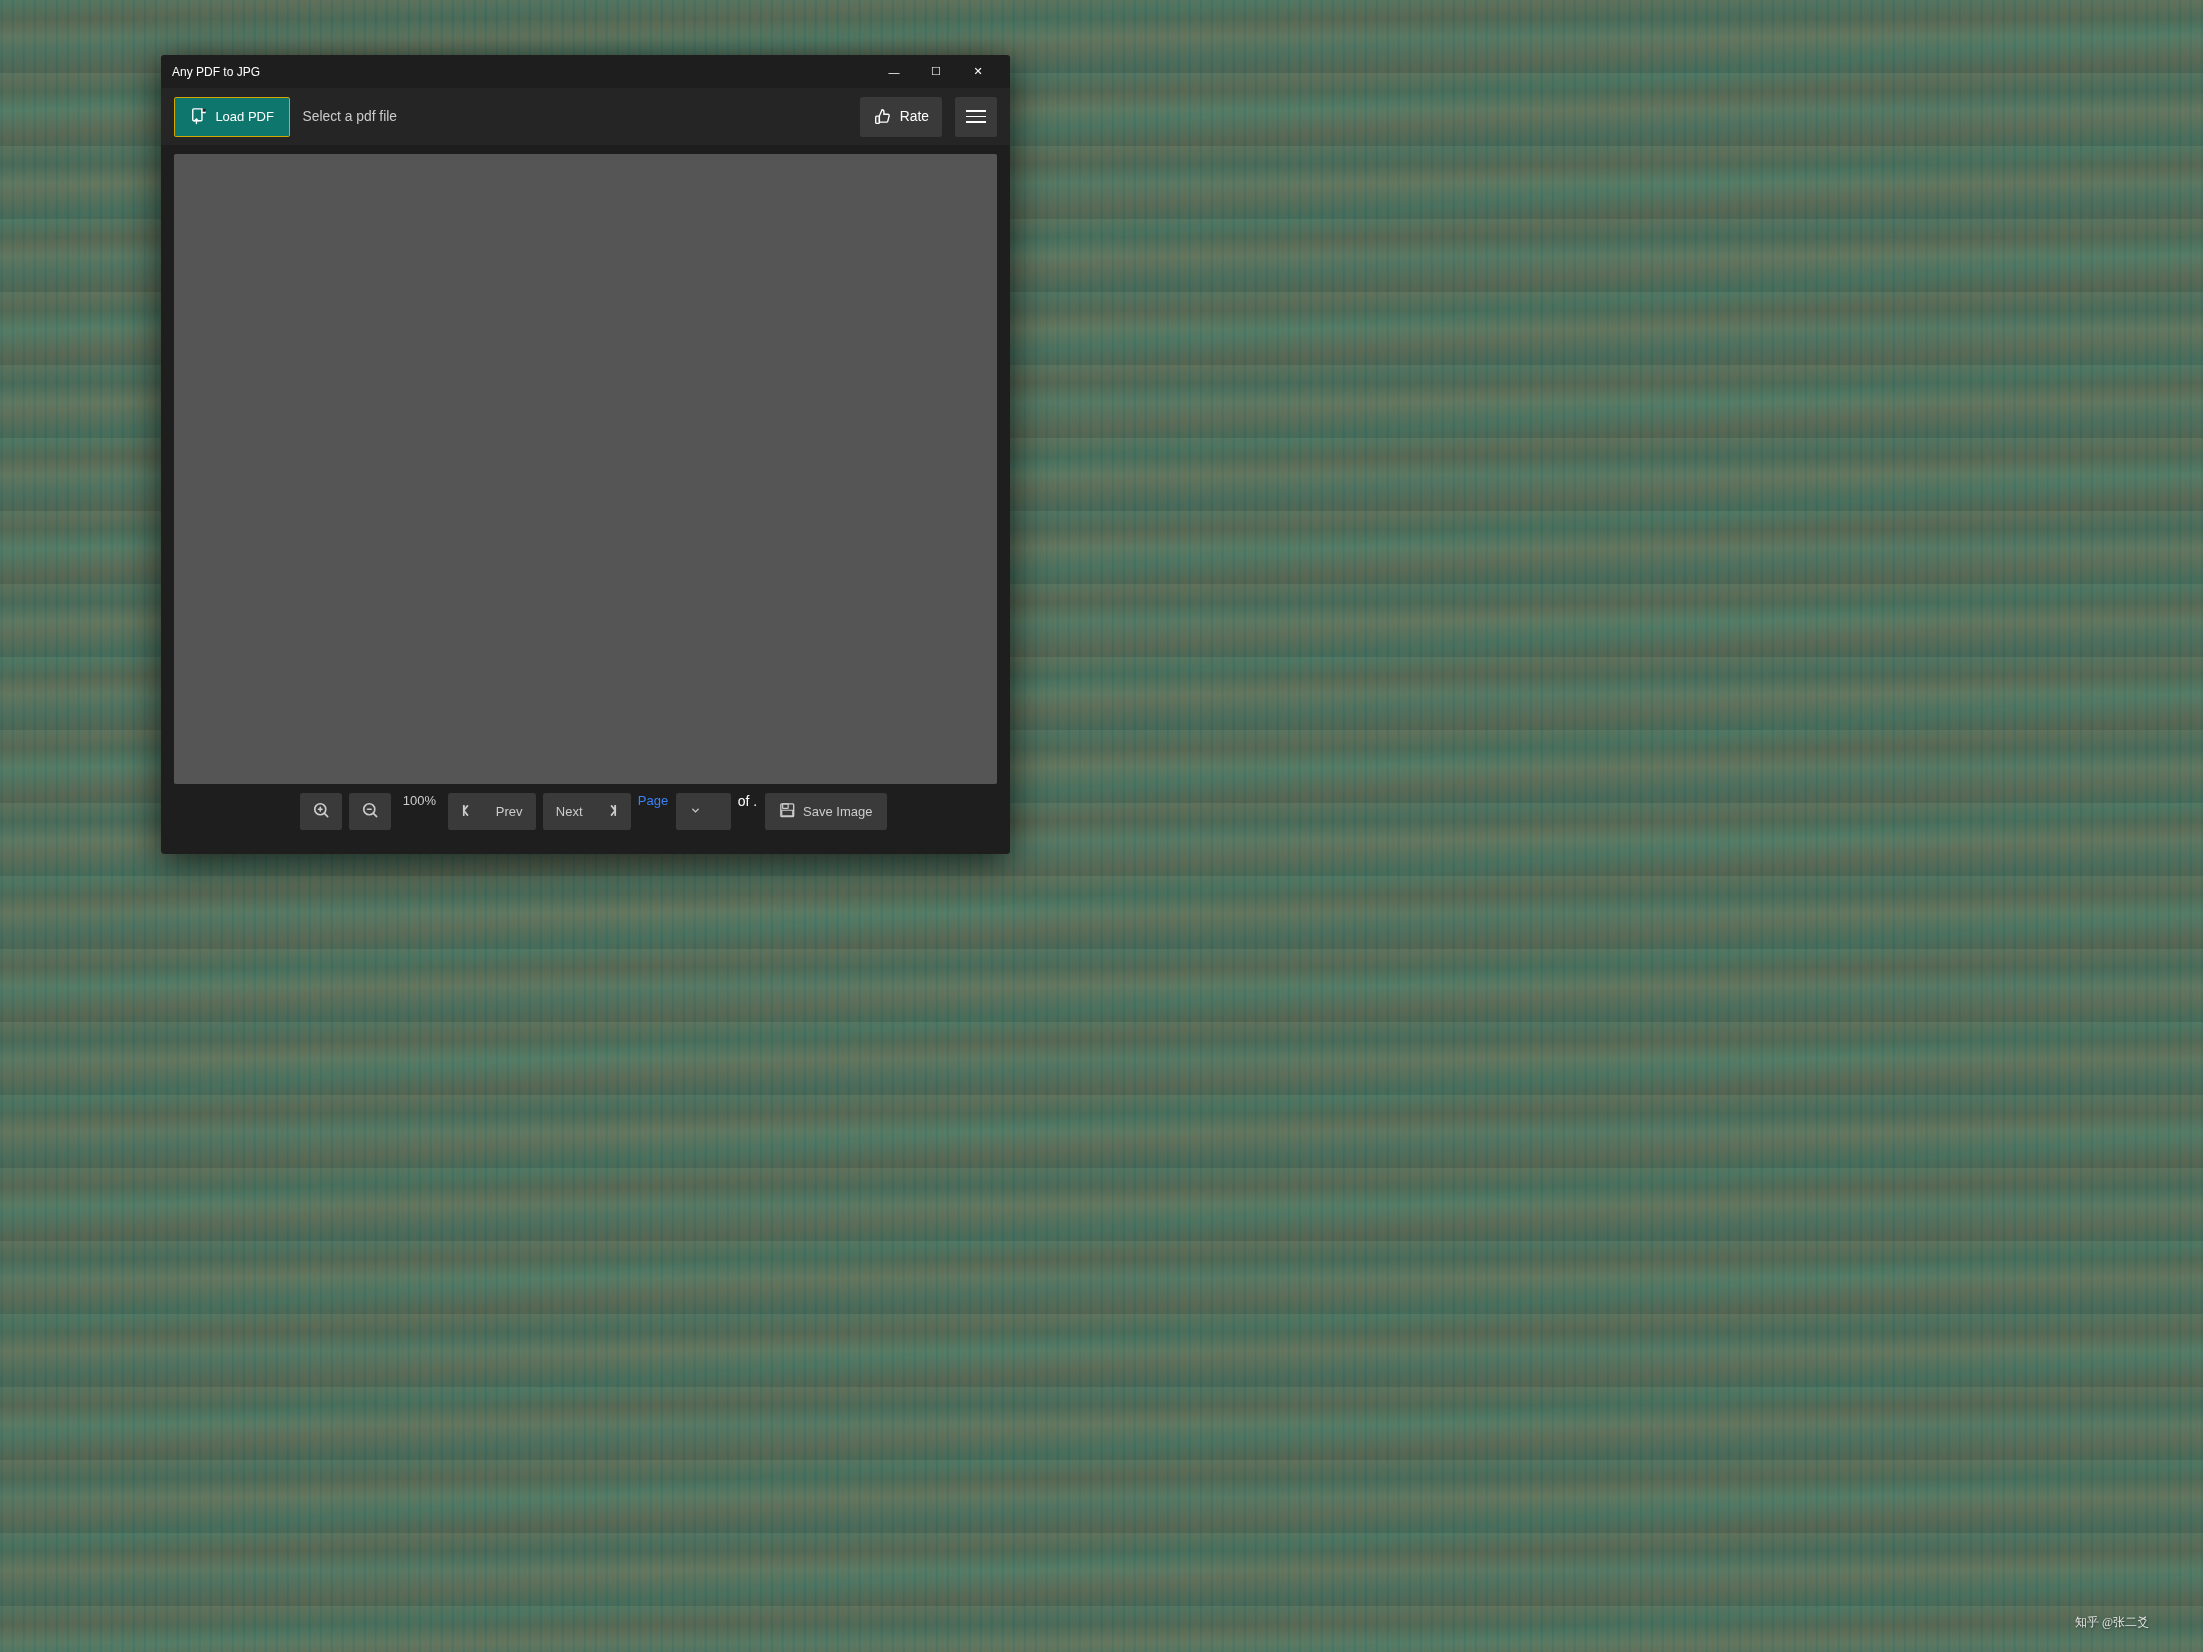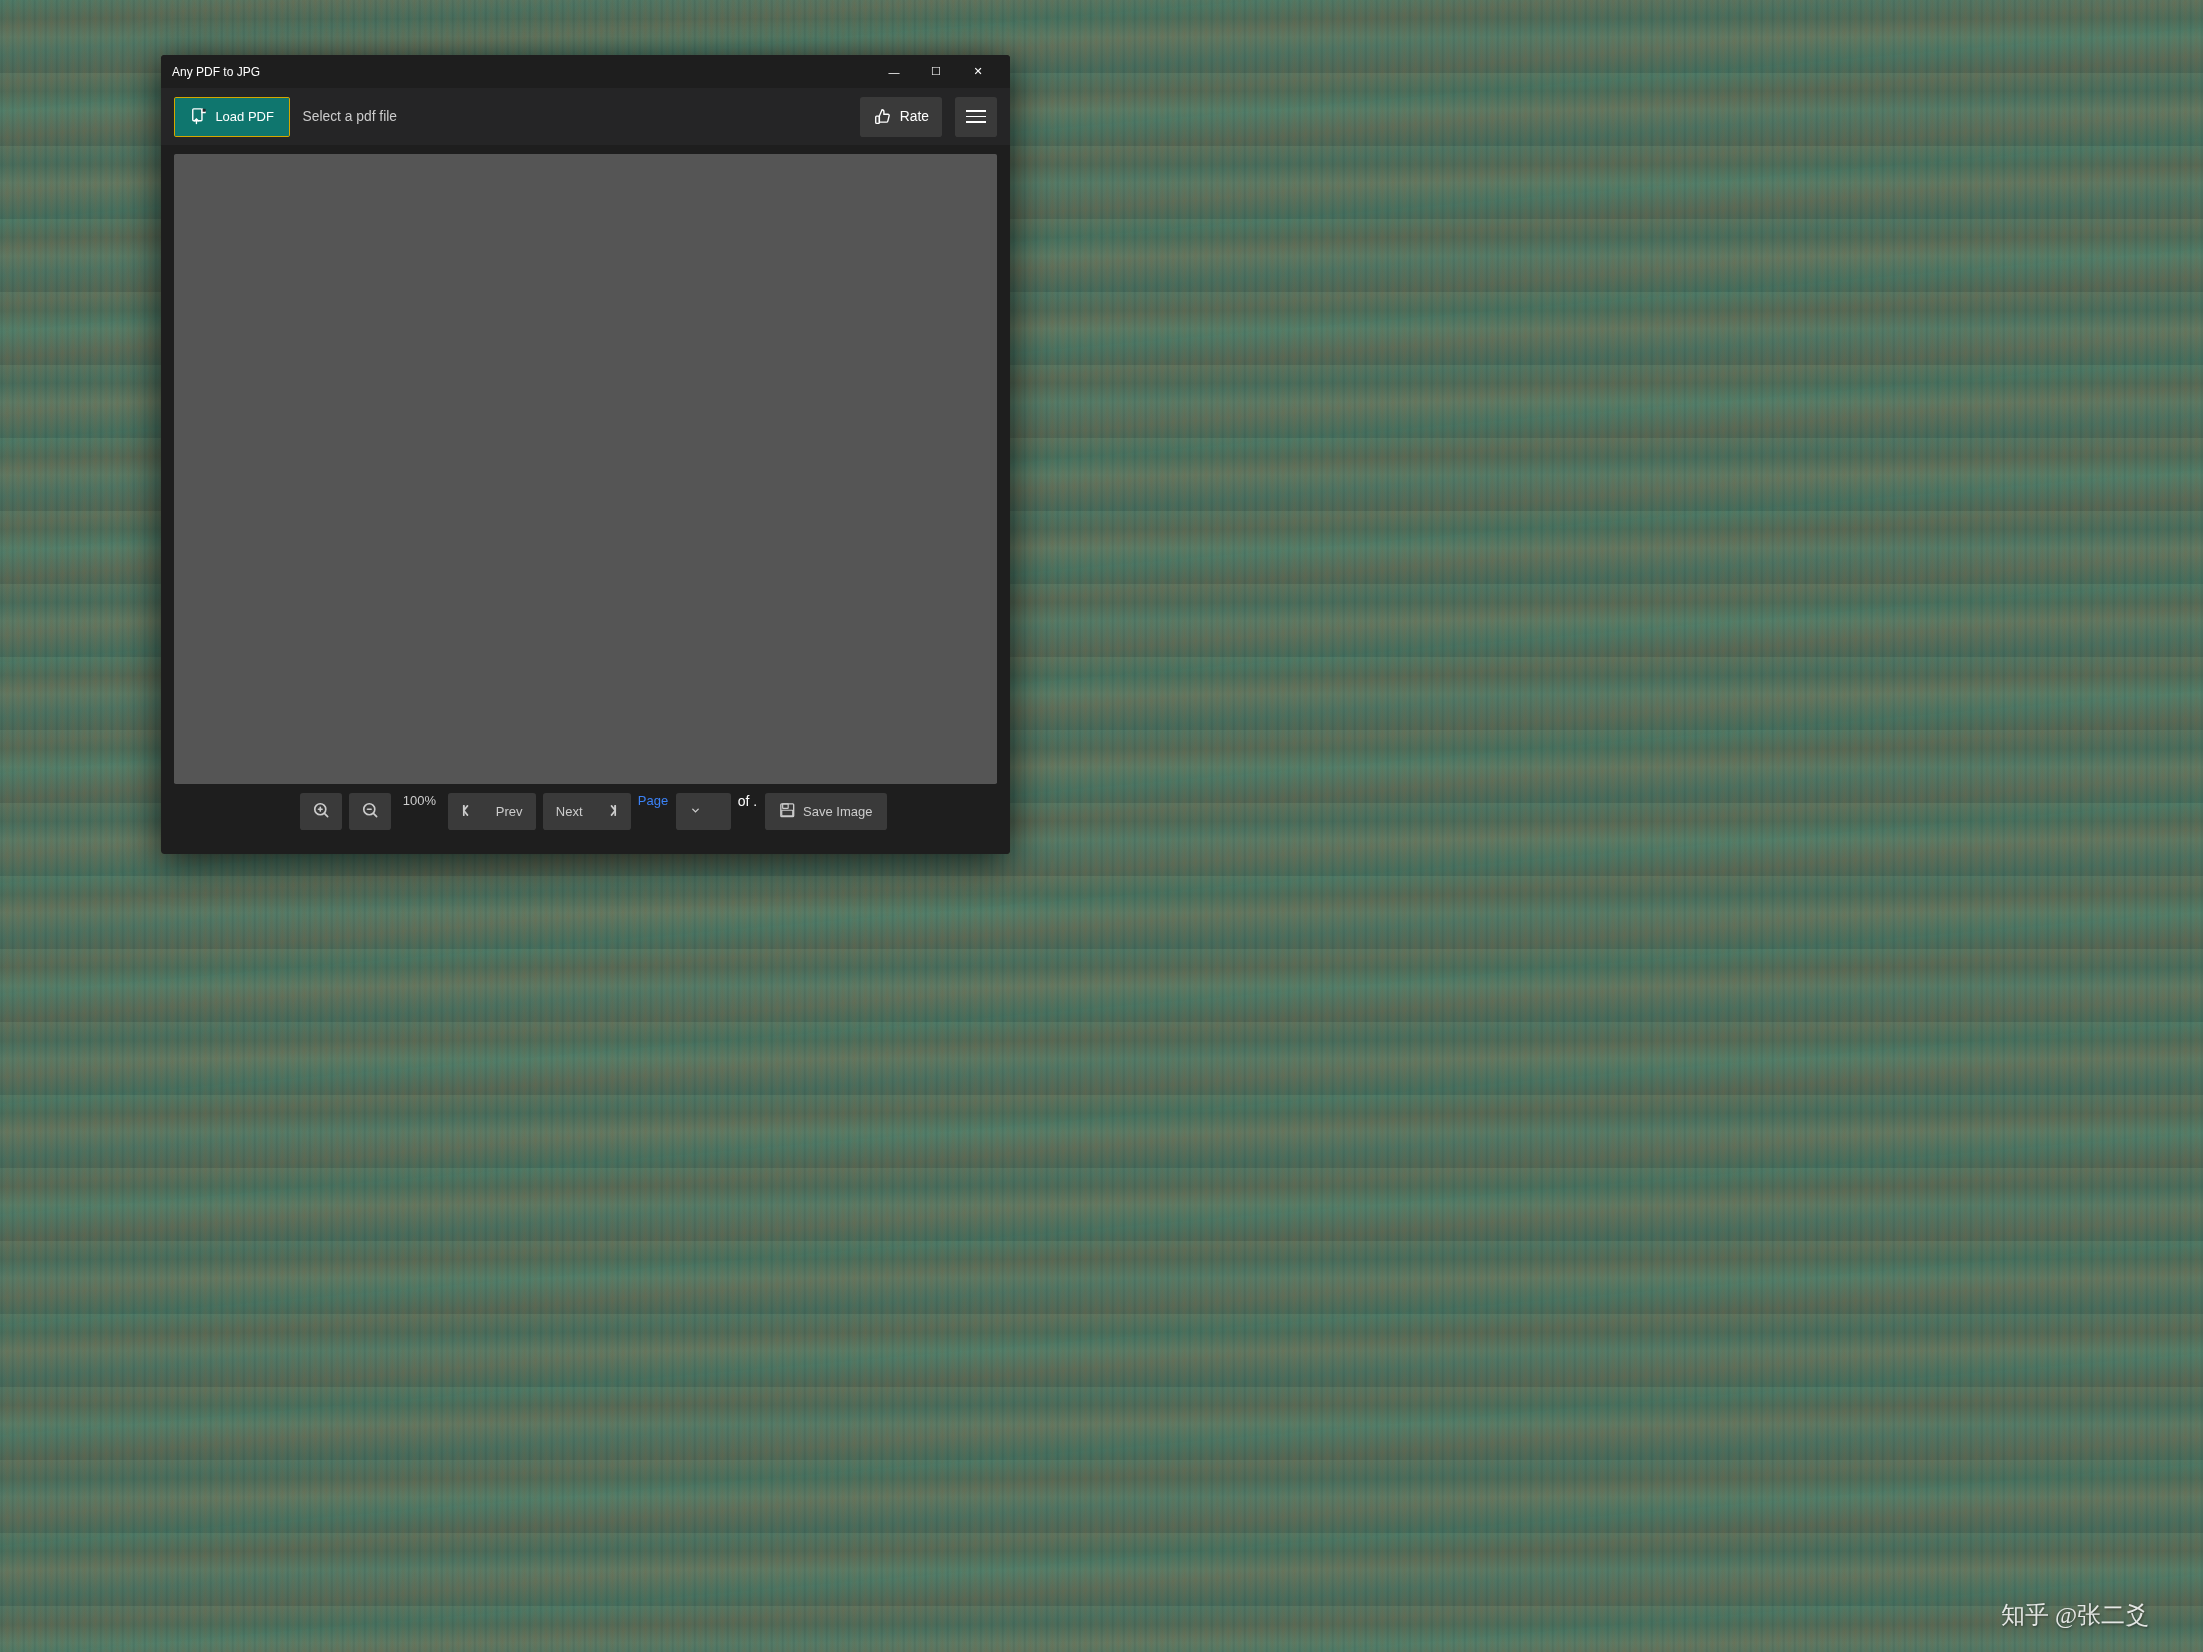--- a/index.html
+++ b/index.html
@@ -268,21 +268,21 @@
       border-radius: 2.8px;
       font-size: 13px;
     }
 
     
     .watermark {
       position: absolute;
       bottom: 22px;
       right: 55px;
       color: rgba(255,255,255,0.85);
-      font-size: 24px;
+      font-size: 12px;
       font-weight: 500;
       text-shadow: 0.9px 0.9px 2.8px rgba(0,0,0,0.5);
       font-family: 'SimSun', 'STSong', serif;
     }
 
     
     .icon-svg {
       display: inline-flex;
       align-items: center;
       justify-content: center;

